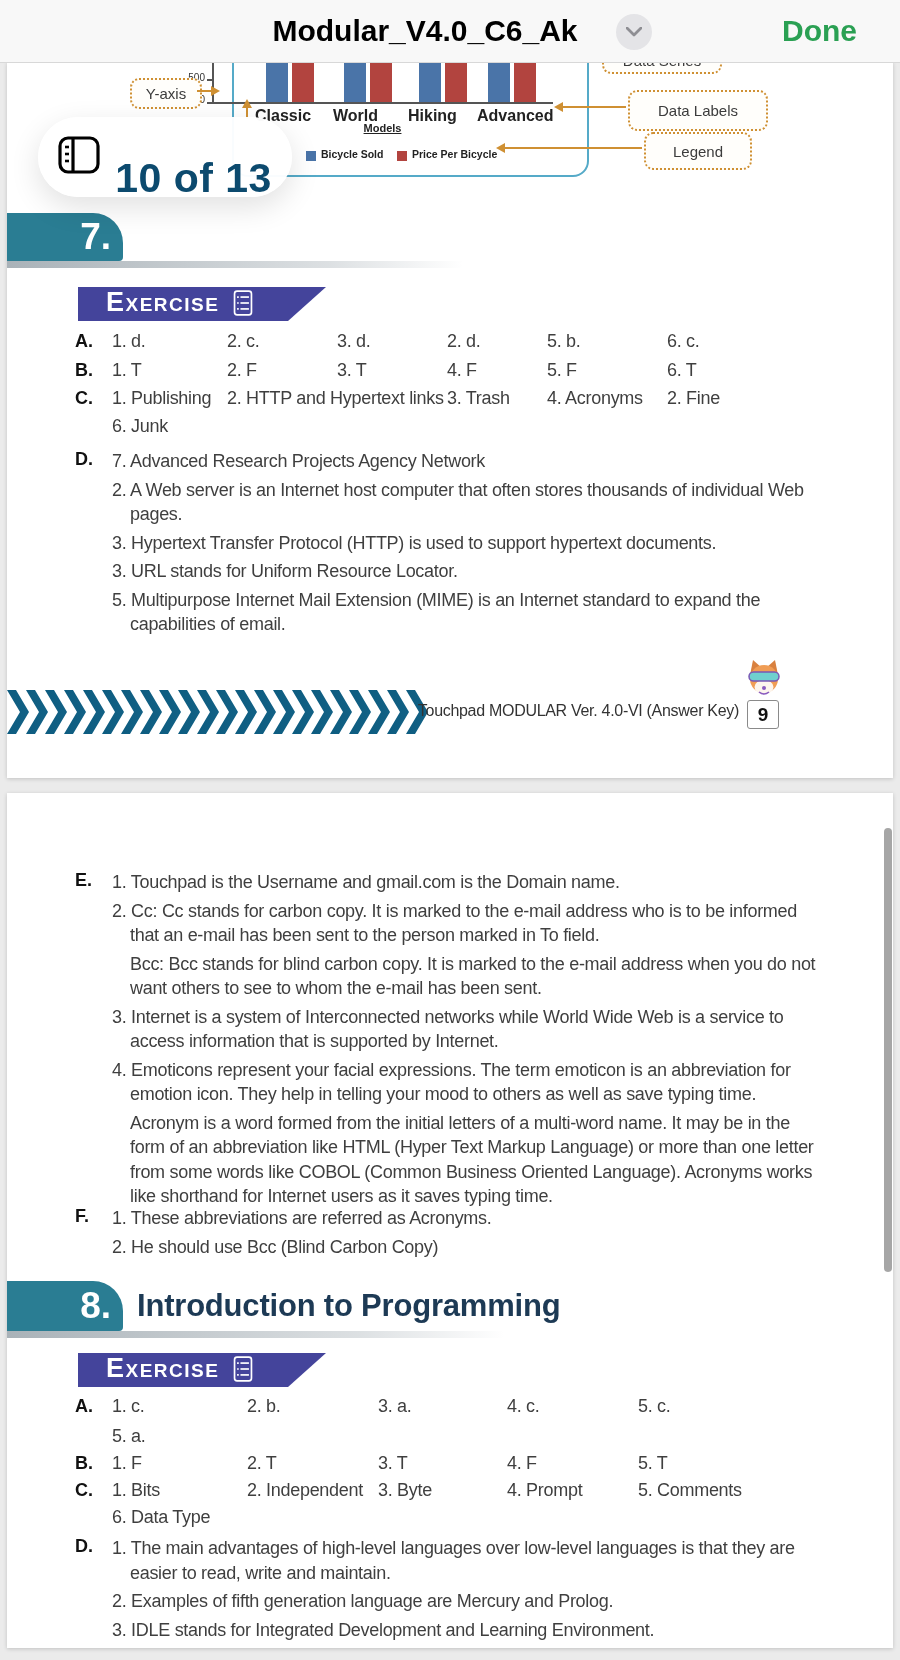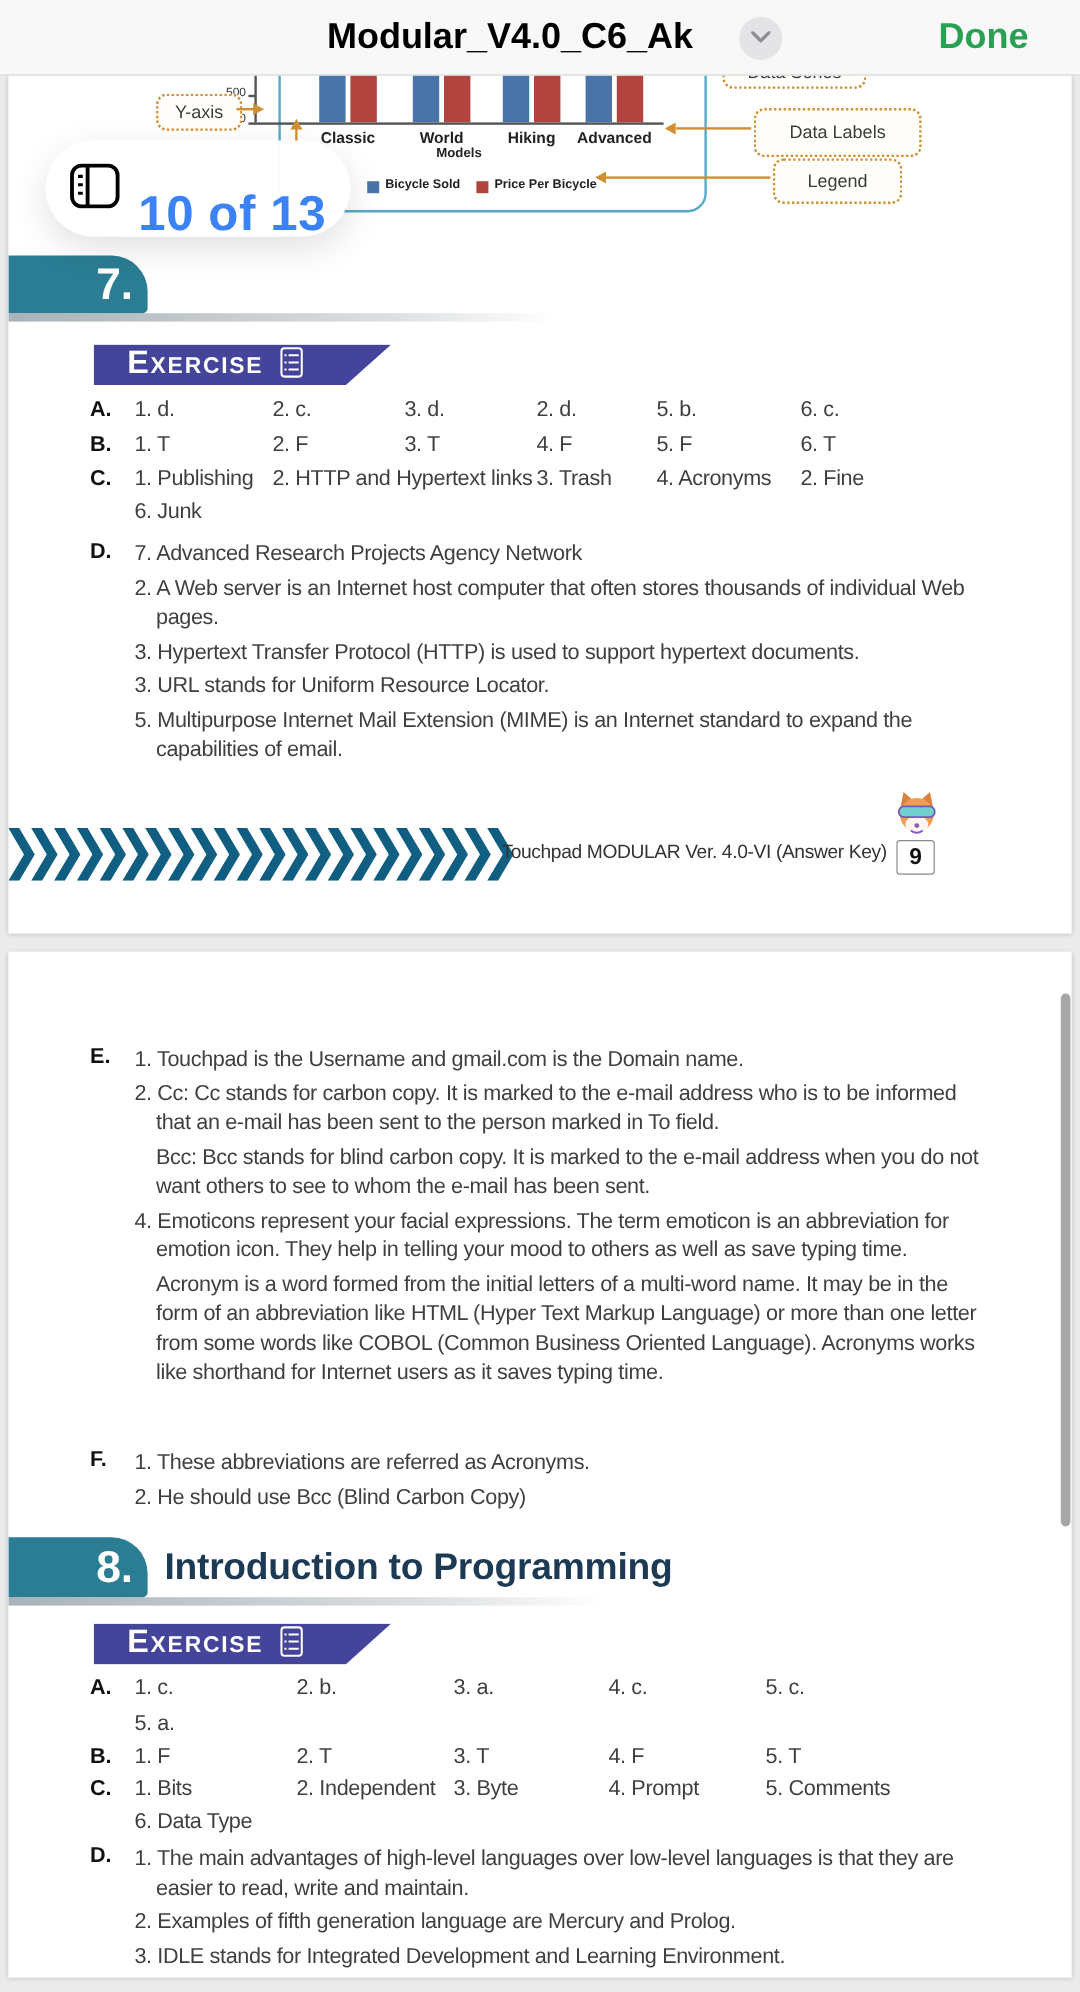--- a/index.html
+++ b/index.html
@@ -33,43 +33,43 @@
   #page1 { top:62px;  height:716px; }
   #page2 { top:793px; height:855px; }
   
   .panel-border { position:absolute; left:225px; top:-26px; width:353px; height:137px;
     border:2.5px solid #55aac8; border-radius:16px; }
   .bar { position:absolute; top:-24px; height:64px; width:22px; }
   .axis-v { position:absolute; left:205px; top:-24px; width:1.5px; height:64px; background:#555; }
   .axis-h { position:absolute; left:205px; top:40px; width:341px; height:1.5px; background:#555; }
   .tick-lab { position:absolute; width:32px; text-align:right; font-size:10px; color:#333; }
   .tickmark { position:absolute; width:6px; height:1.5px; background:#555; left:200px; }
-  .cat-lab { position:absolute; top:45px; width:70px; text-align:center; font-size:13px;
+  .cat-lab { position:absolute; top:45px; width:70px; text-align:left; font-size:16px;
     font-weight:600; color:#222; }
   .xlabel { position:absolute; left:205px; top:60px; width:341px; text-align:center;
-    font-size:11px; font-weight:700; color:#222; }
+    font-size:11px; font-weight:700; color:#222;text-decoration:underline; }
   .lg-sw { position:absolute; top:89px; width:10px; height:10px; }
   .lg-tx { position:absolute; top:86px; font-size:10.5px; font-weight:700; color:#222; }
   .callout { position:absolute; border:2px dotted #cf9033; border-radius:9px; background:#fffefb;
     color:#3c3c3c; font-size:15px; display:flex; align-items:center; justify-content:center; }
   .aline { position:absolute; height:2px; background:#cf9033; }
   .avline { position:absolute; width:2px; background:#cf9033; }
   .ah-left { position:absolute; width:0; height:0; border-top:5px solid transparent;
     border-bottom:5px solid transparent; border-right:9px solid #cf9033; }
   .ah-right { position:absolute; width:0; height:0; border-top:5px solid transparent;
     border-bottom:5px solid transparent; border-left:9px solid #cf9033; }
   .ah-up { position:absolute; width:0; height:0; border-left:5px solid transparent;
     border-right:5px solid transparent; border-bottom:9px solid #cf9033; }
   
   .page-pill {
     position:absolute; left:31px; top:55px; width:254px; height:80px; border-radius:40px;
     background:rgba(255,255,255,.97); box-shadow:0 10px 30px rgba(0,0,0,.12);
     display:flex; align-items:center; justify-content:center; gap:15px; z-index:30;
   }
-  .page-pill .txt { font-size:41px; font-weight:600; color:#3b82f6; letter-spacing:.5px;margin-top:43px; }
+  .page-pill .txt { font-size:41px; font-weight:600; color:#0c4a6e; letter-spacing:.5px;margin-top:43px; }
   
   .sec-num {
     position:absolute; left:0; width:116px; background:#2a7d93; color:#fff;
     font-weight:700; font-size:37px; text-align:right; padding-right:12px;
     box-sizing:border-box; border-radius:0 30px 4px 0;
     display:flex; align-items:center; justify-content:flex-end;
   }
   .sec-title { position:absolute; left:130px; font-weight:800; color:#1d3a55;
     font-size:31px; letter-spacing:-.2px; display:flex; align-items:center; }
   .sec-shadow { position:absolute; left:0; height:7px;
@@ -285,20 +285,21 @@
   <div class="pagenum-box">9</div>
 </div>
 
 <div class="page" id="page2">
 
   <span class="rowlabel" style="top:77px">E.</span>
   <div class="para-block" style="top:77px">
     <p class="para">1. Touchpad is the Username and gmail.com is the Domain name.</p>
     <p class="para">2. Cc: Cc stands for carbon copy. It is marked to the e-mail address who is to be informed that an e-mail has been sent to the person marked in To field.</p>
     <p class="para cont">Bcc: Bcc stands for blind carbon copy. It is marked to the e-mail address when you do not want others to see to whom the e-mail has been sent.</p>
+    <p class="para">3. Internet is a system of Interconnected networks while World Wide Web is a service to access information that is supported by Internet.</p>
     <p class="para">4. Emoticons represent your facial expressions. The term emoticon is an abbreviation for emotion icon. They help in telling your mood to others as well as save typing time.</p>
     <p class="para cont">Acronym is a word formed from the initial letters of a multi-word name. It may be in the form of an abbreviation like HTML (Hyper Text Markup Language) or more than one letter from some words like COBOL (Common Business Oriented Language). Acronyms works like shorthand for Internet users as it saves typing time.</p>
   </div>
 
   <span class="rowlabel" style="top:413px">F.</span>
   <div class="para-block" style="top:413px">
     <p class="para">1. These abbreviations are referred as Acronyms.</p>
     <p class="para">2. He should use Bcc (Blind Carbon Copy)</p>
   </div>
 

